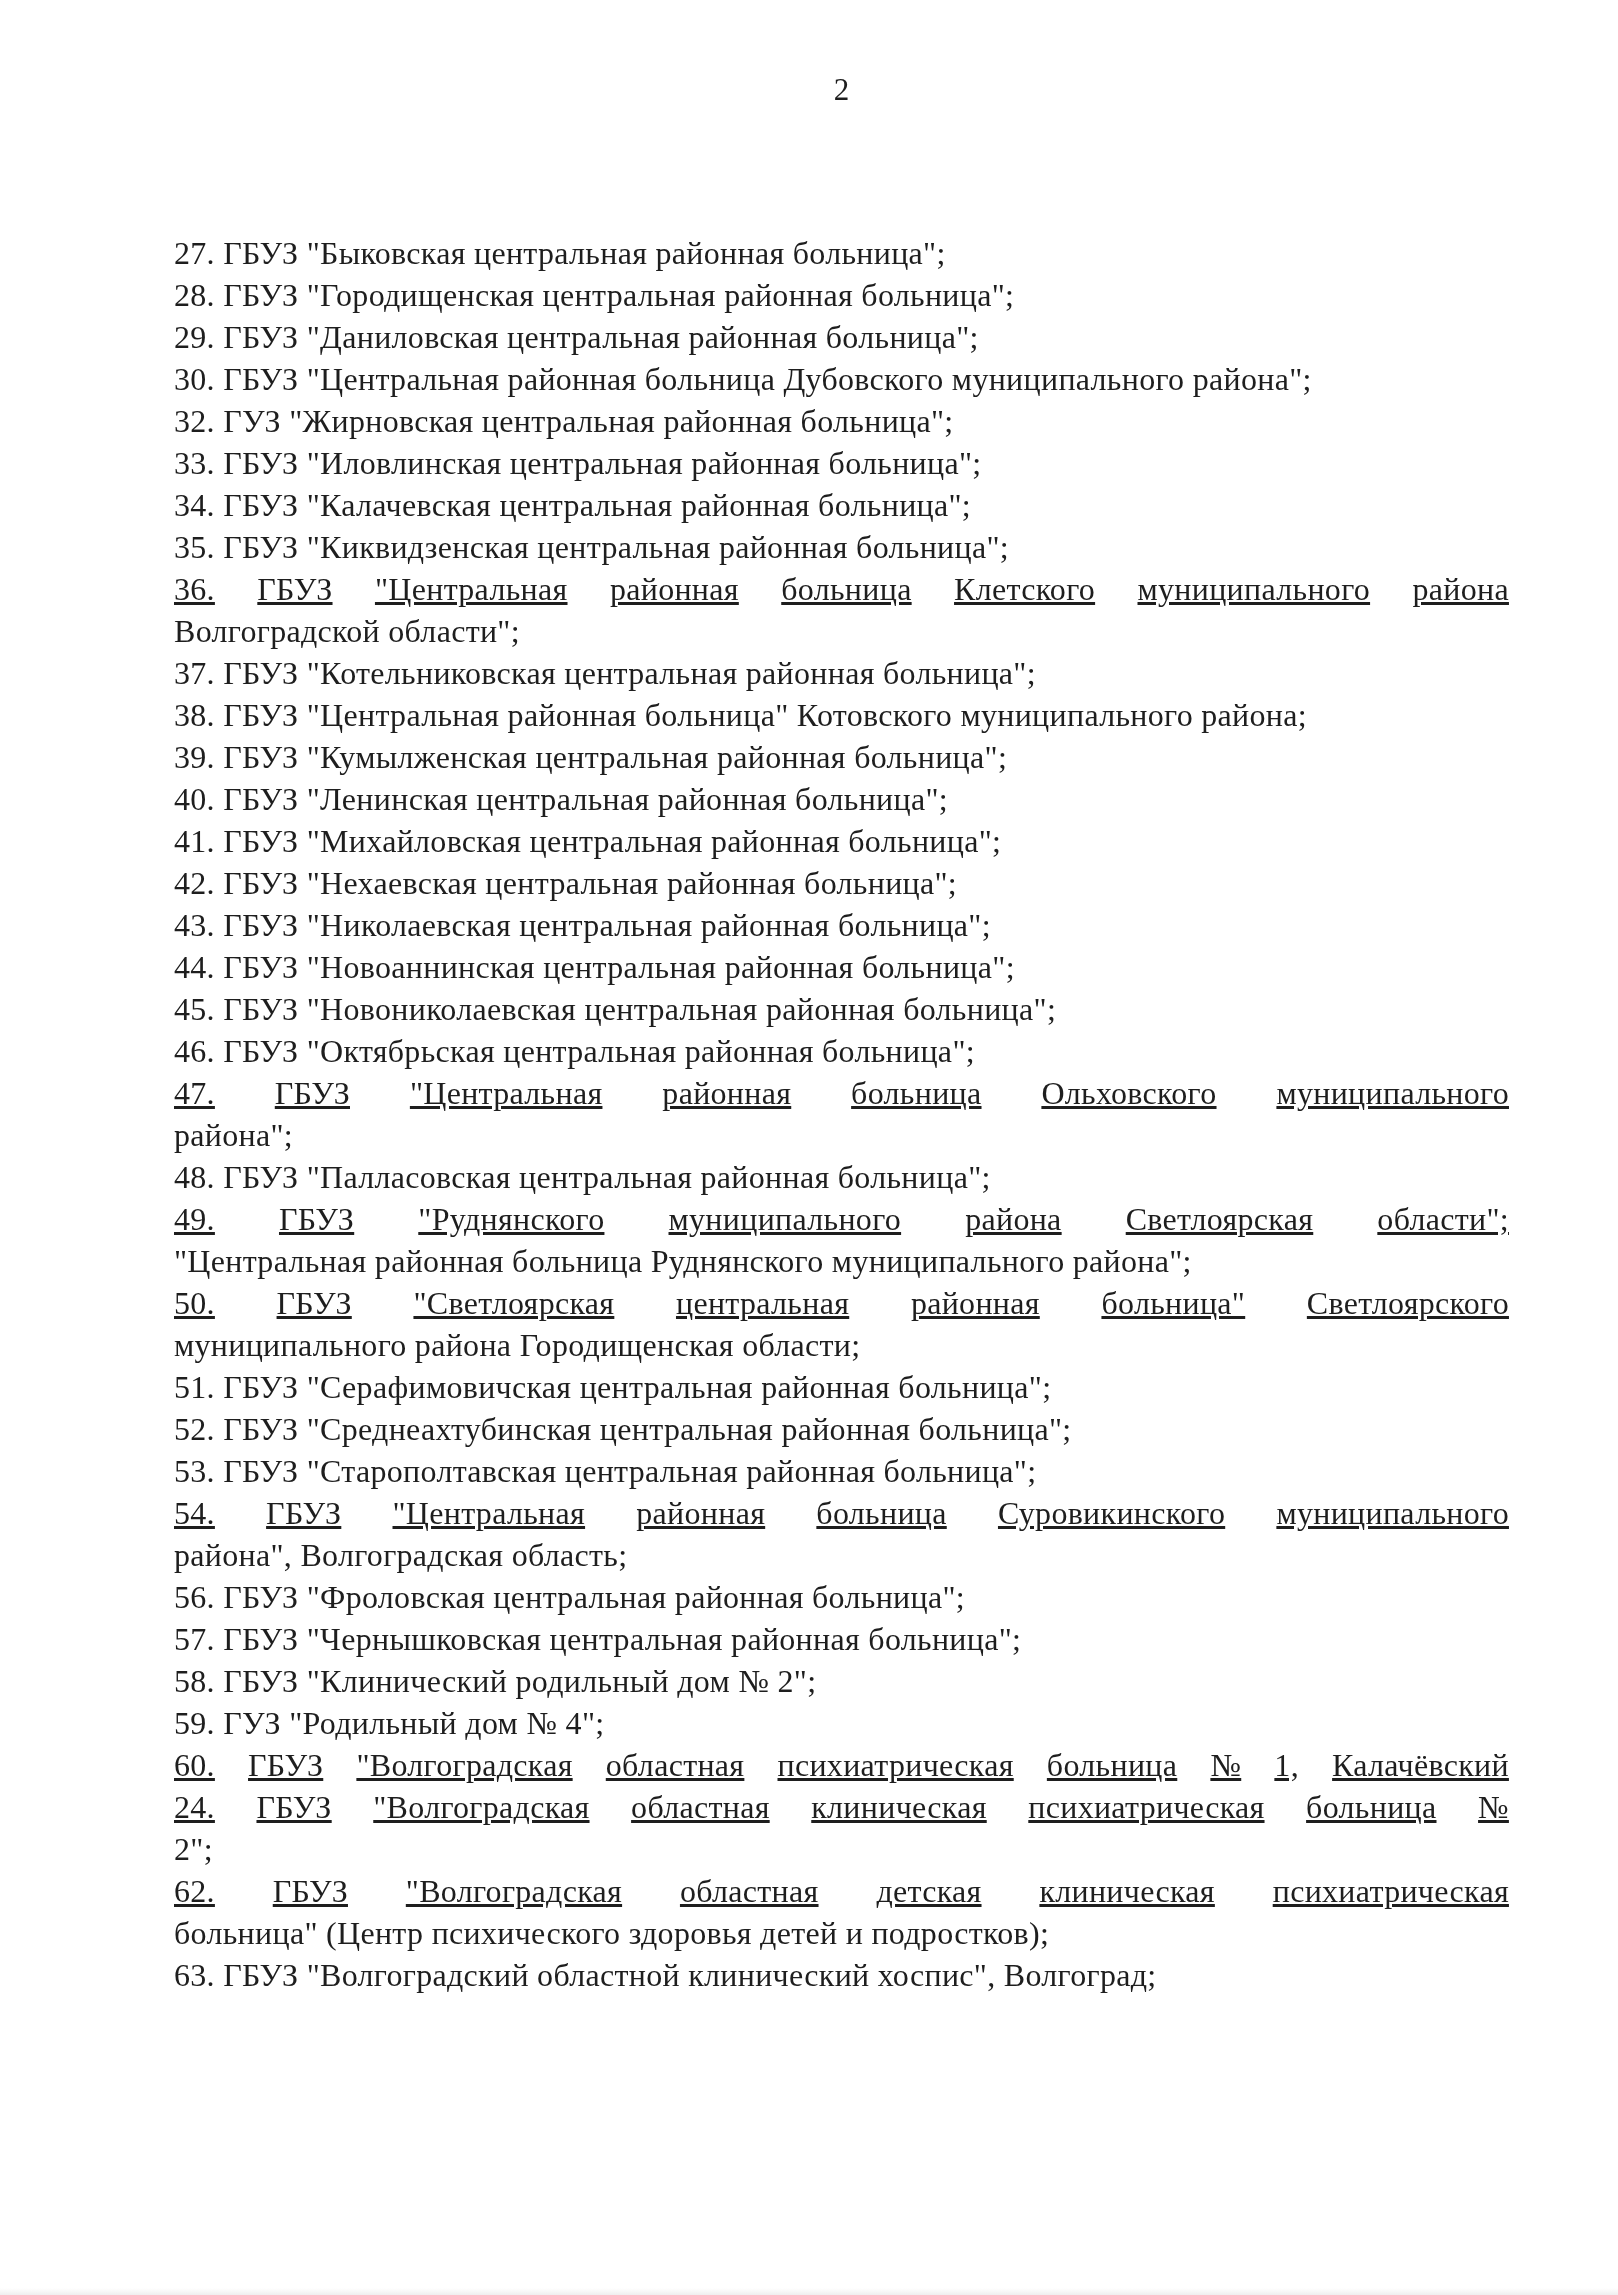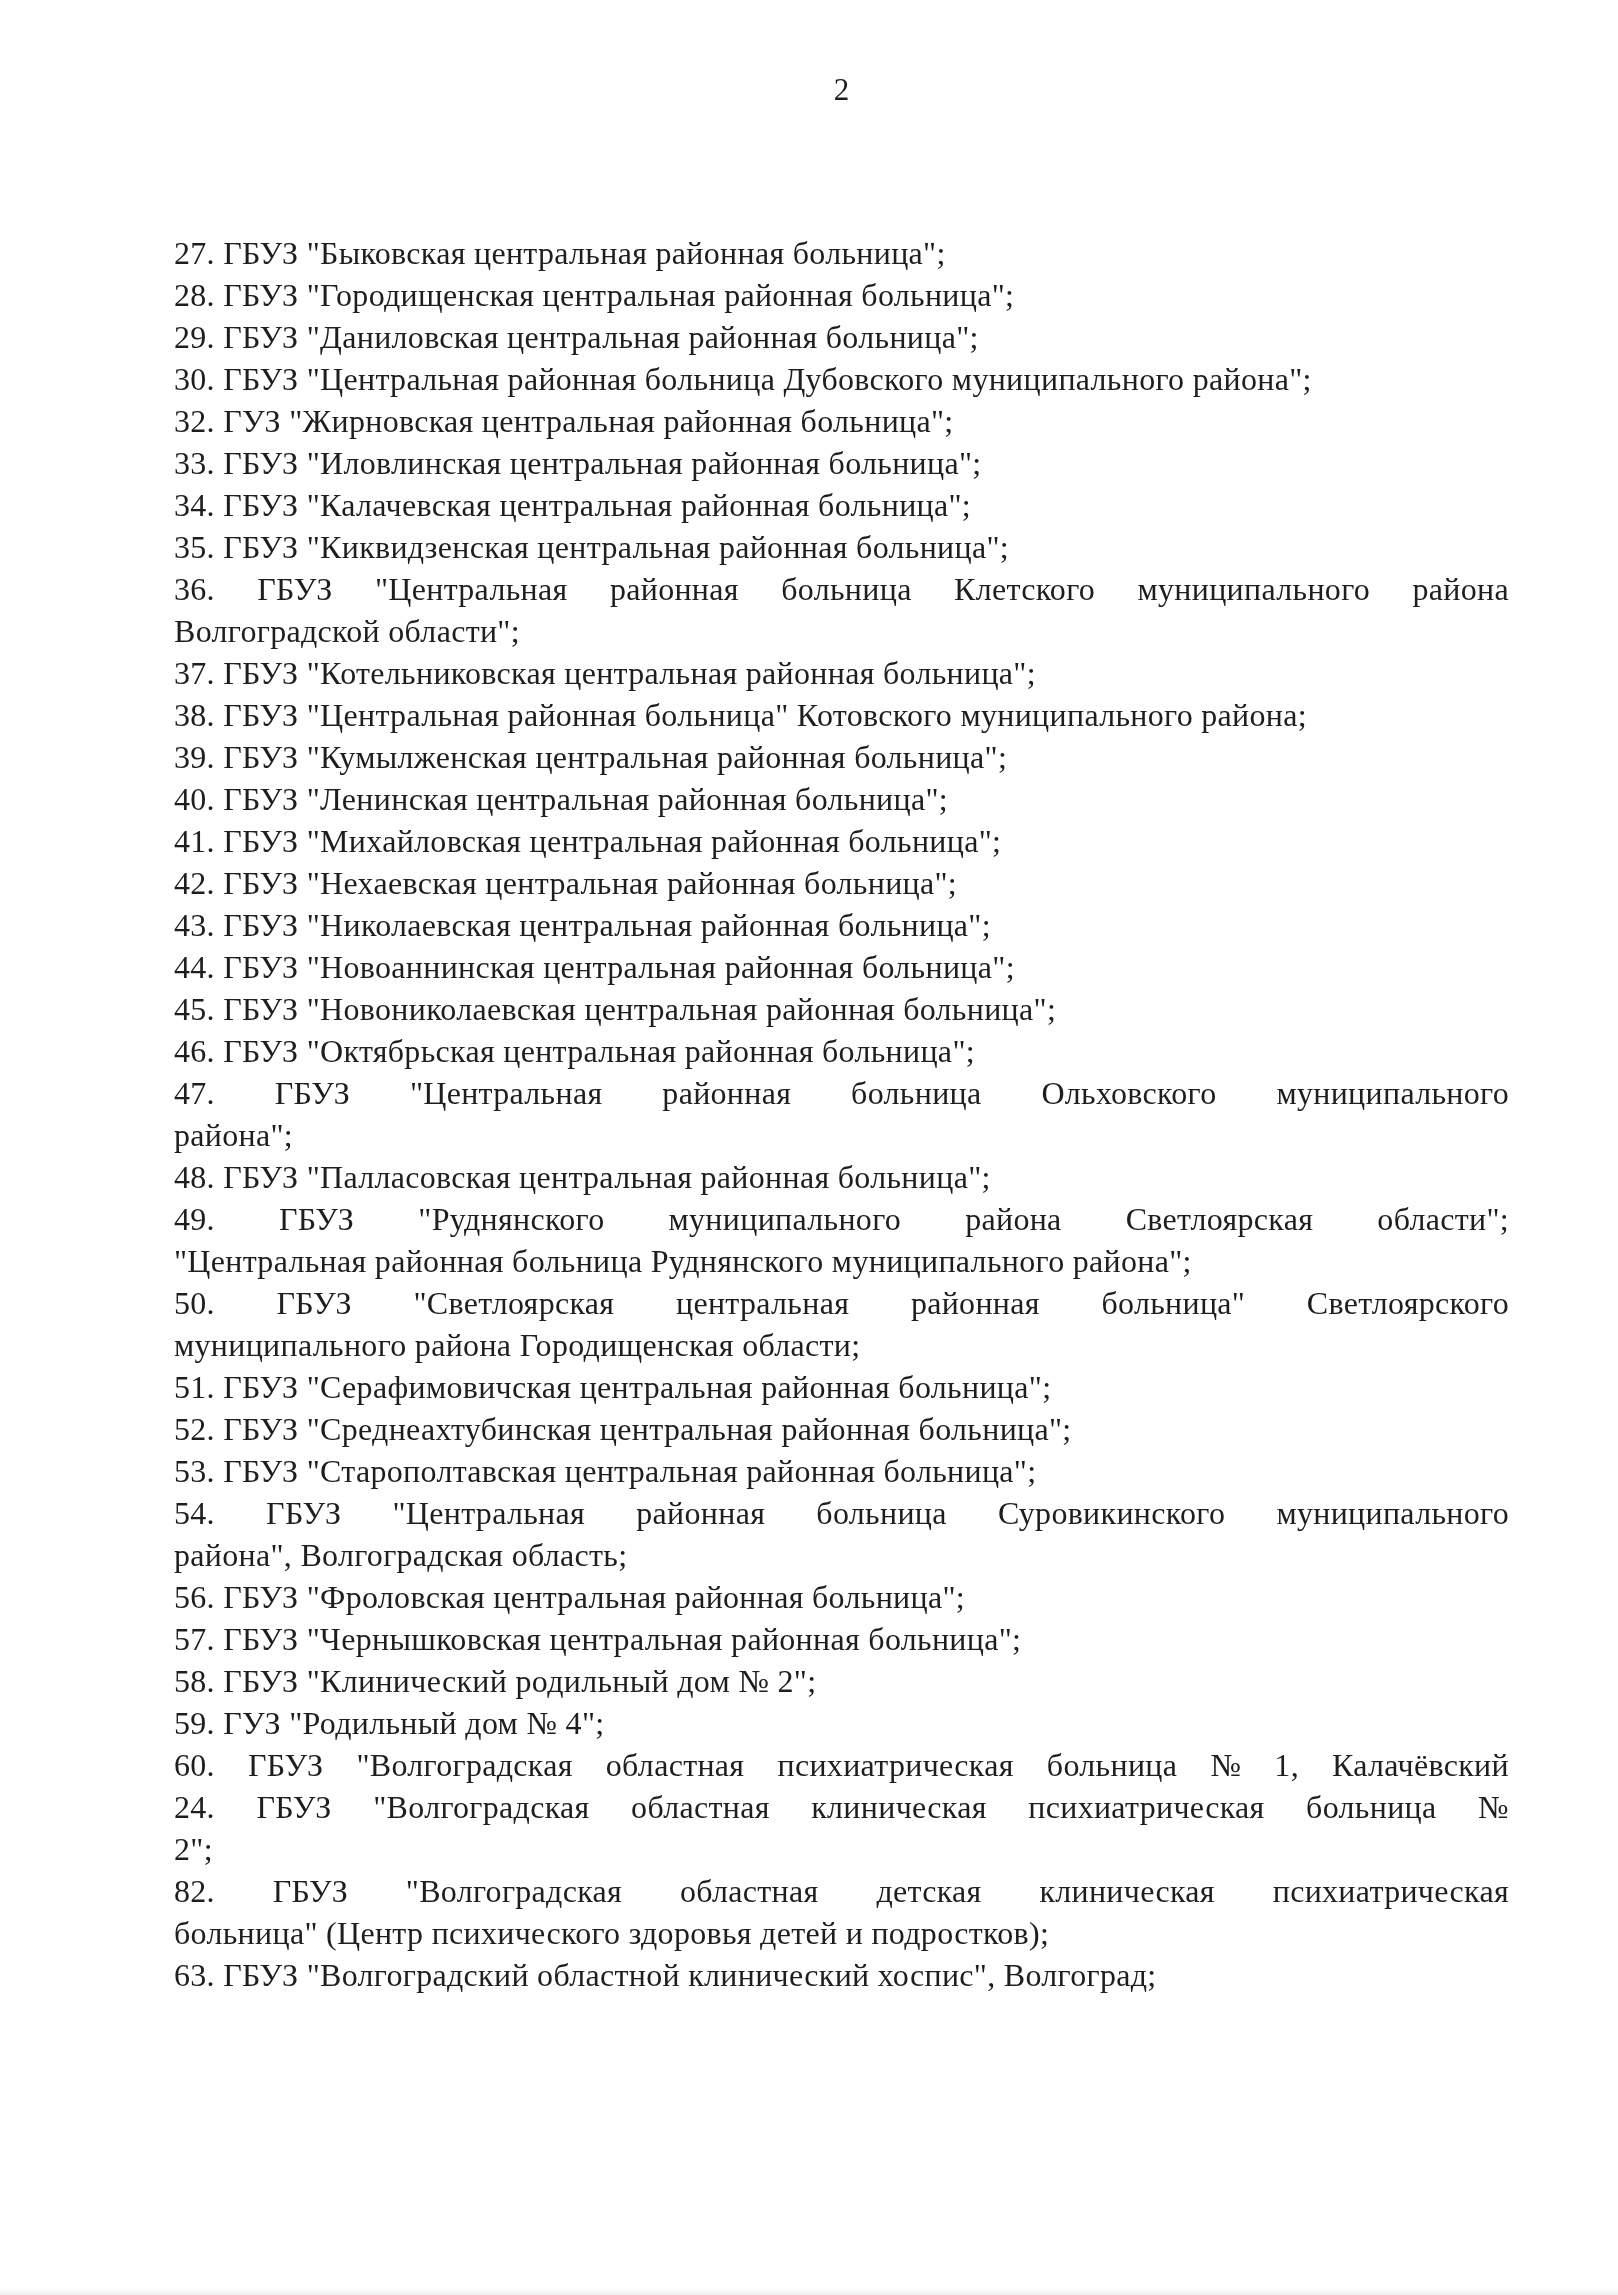--- a/index.html
+++ b/index.html
@@ -42,20 +42,21 @@
     height: 42px;
     white-space: nowrap;
     text-align: left;
   }
   .line.full {
     display: flex;
     justify-content: space-between;
     align-items: center;
     gap: 0.22em;
     white-space: normal;
+    text-decoration: underline;
   }
   .line.full span {
     flex: 0 0 auto;
   }
   .scan-edge {
     position: absolute;
     left: 0;
     right: 0;
     bottom: 0;
     height: 6.7px;
@@ -162,21 +163,21 @@
         <span>ГБУЗ</span>
         <span>"Волгоградская</span>
         <span>областная</span>
         <span>клиническая</span>
         <span>психиатрическая</span>
         <span>больница</span>
         <span>№</span>
       </div>
       <div class="line">2";</div>
       <div class="line full">
-        <span>82.</span>
+        <span>62.</span>
         <span>ГБУЗ</span>
         <span>"Волгоградская</span>
         <span>областная</span>
         <span>детская</span>
         <span>клиническая</span>
         <span>психиатрическая</span>
       </div>
       <div class="line">больница" (Центр психического здоровья детей и подростков);</div>
       <div class="line">63. ГБУЗ "Волгоградский областной клинический хоспис", Волгоград;</div>
     </div>

